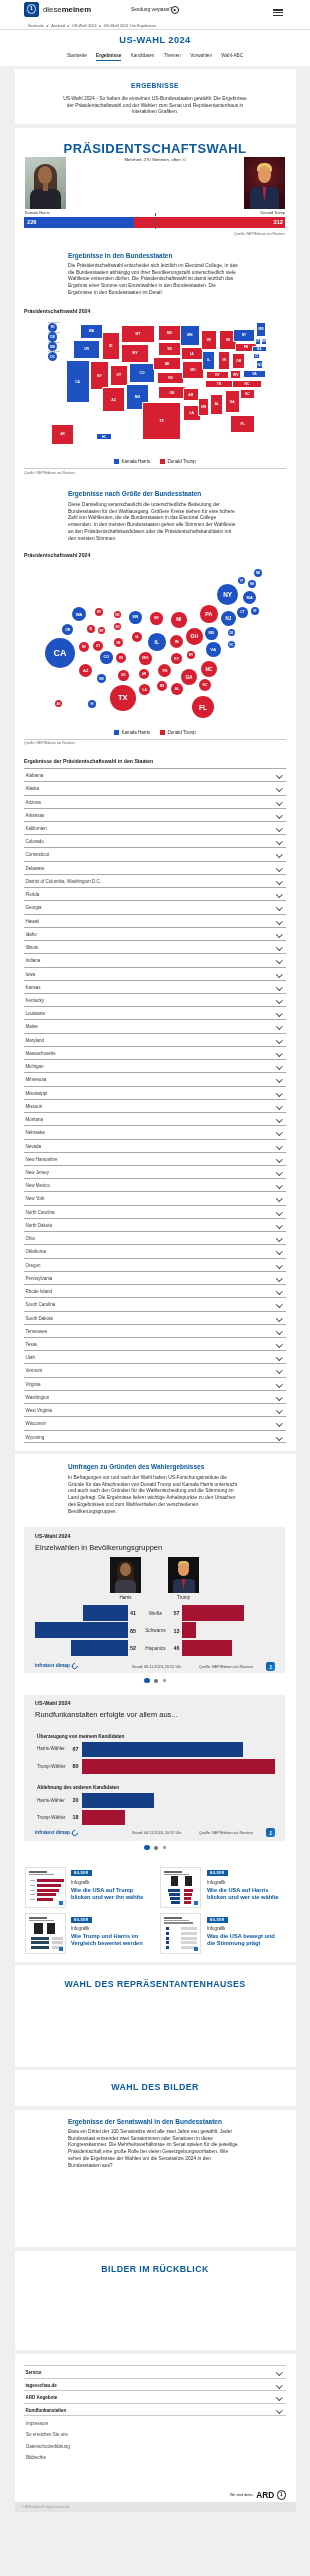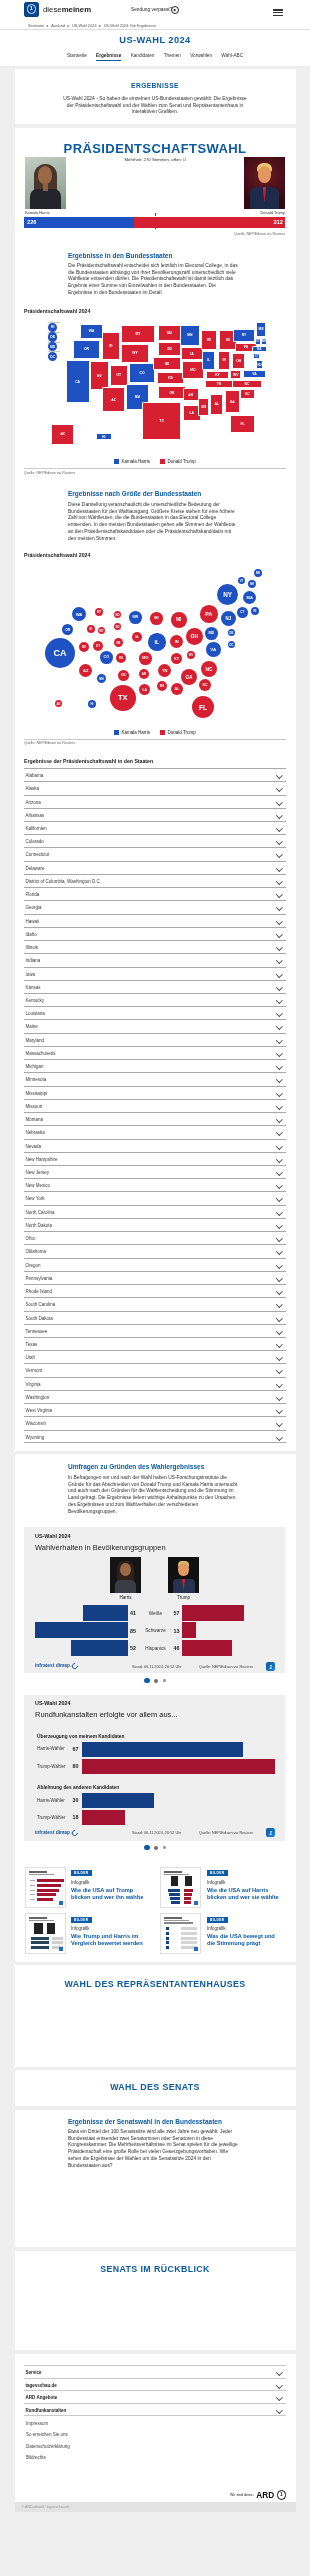--- a/index.html
+++ b/index.html
@@ -454,21 +454,21 @@
         <div class="chev" style="right: 4.1px; top: 4.1px;"></div>
       </div>
     </div>
 
   <div class="card" style="top:1454px;height:508px;"></div>
   <div class="a h2" style="left:68px;top:1463px;">Umfragen zu Gründen des Wahlergebnisses</div>
   <div class="a body" style="left:68px;top:1475px;width:172px;">In Befragungen vor und nach der Wahl haben US-Forschungsinstitute die Gründe für das Abschneiden von Donald Trump und Kamala Harris untersucht und auch nach den Gründen für die Wahlentscheidung und die Stimmung im Land gefragt. Die Ergebnisse liefern wichtige Anhaltspunkte zu den Ursachen des Ergebnisses und zum Wahlverhalten der verschiedenen Bevölkerungsgruppen.</div>
 
   <div class="graycard" style="top:1527px;height:146px;"></div>
   <div class="a" style="left:35px;top:1533px;font-size:5.4px;font-weight:700;color:#1a1a1a;">US-Wahl 2024</div>
-  <div class="a" style="left:35px;top:1543px;font-size:7.5px;color:#222;">Wahlverhalten in Bevölkerungsgruppen</div>
+  <div class="a" style="left:35px;top:1543px;font-size:7.5px;color:#222;">Einzelwahlen in Bevölkerungsgruppen</div>
   <div class="ph" style="left:110px;top:1557px;width:31px;height:36px;background:#141414;">
     <i style="left:7.2px;top:4.1px;width:16.5px;height:26px;background:#2c2018;border-radius:7.2px 7.2px 3.1px 3.1px;"></i>
     <i style="left:10.3px;top:6.2px;width:10.3px;height:13px;background:#9a6a47;border-radius:50%;"></i>
     <i style="left:5.2px;top:23px;width:20.7px;height:13.4px;background:#3b3b45;border-radius:5.2px 5.2px 0 0;"></i>
   </div>
   <div class="ph" style="left:168px;top:1557px;width:31px;height:36px;background:#101010;">
     <i style="left:9.8px;top:4.1px;width:11.4px;height:6.2px;background:#d9b96a;border-radius:4.1px 4.1px 1px 1px;"></i>
     <i style="left:10.3px;top:6.2px;width:10.3px;height:12.4px;background:#e2995f;border-radius:48%;"></i>
     <i style="left:4.7px;top:22px;width:22px;height:14.5px;background:#26324f;border-radius:4.1px 4.1px 0 0;"></i>
     <i style="left:14px;top:22px;width:3.1px;height:11.4px;background:#c62032;clip-path:polygon(0 0,100% 0,50% 100%);"></i>
@@ -612,28 +612,28 @@
       </div>
       <div class="badge" style="left: 207px; top: 1917px;">BILDER</div>
       <div style="position: absolute; left: 207px; top: 1926px; font-size: 4.5px; color: rgb(51, 51, 51);">Infografik</div>
       <div class="teatitle" style="left: 207px; top: 1933px; width: 73px;">Was die USA bewegt und die Stimmung prägt</div>
     </div>
 
   <div class="card" style="top:1965px;height:102px;"></div>
   <div class="a hblue" style="top:1979px;font-size:8.8px;">WAHL DES REPRÄSENTANTENHAUSES</div>
 
   <div class="card" style="top:2070px;height:36px;"></div>
-  <div class="a hblue" style="top:2082px;font-size:8.8px;">WAHL DES SENATS</div>
+  <div class="a hblue" style="top:2082px;font-size:8.8px;">WAHL DES BILDER</div>
 
   <div class="card" style="top:2110px;height:137px;"></div>
   <div class="a h2" style="left:68px;top:2118px;">Ergebnisse der Senatswahl in den Bundesstaaten</div>
   <div class="a body" style="left:68px;top:2129px;width:172px;">Etwa ein Drittel der 100 Senatssitze wird alle zwei Jahre neu gewählt. Jeder Bundesstaat entsendet zwei Senatorinnen oder Senatoren in diese Kongresskammer. Die Mehrheitsverhältnisse im Senat spielen für die jeweilige Präsidentschaft eine große Rolle bei vielen Gesetzgebungsvorhaben. Wie sehen die Ergebnisse der Wahlen um die Senatssitze 2024 in den Bundesstaaten aus?</div>
 
   <div class="card" style="top:2251px;height:99px;"></div>
-  <div class="a hblue" style="top:2264px;font-size:8.8px;">SENATS IM RÜCKBLICK</div>
+  <div class="a hblue" style="top:2264px;font-size:8.8px;">BILDER IM RÜCKBLICK</div>
 
   <div class="card" style="top:2354px;height:148px;"></div>
   <div id="footacc">
       <div class="frow" style="top: 2365px; height: 12.6px; border-bottom: none;">
         <div style="position: absolute; left: 1.6px; top: 4.1px; font-size: 4.5px; font-weight: 700; color: rgb(34, 34, 34);">Service</div>
         <div class="chev" style="right: 4.1px; top: 3.6px;"></div>
       </div>
       <div class="frow" style="top: 2378px; height: 12.6px; border-bottom: none;">
         <div style="position: absolute; left: 1.6px; top: 4.1px; font-size: 4.5px; font-weight: 700; color: rgb(34, 34, 34);">tagesschau.de</div>
         <div class="chev" style="right: 4.1px; top: 3.6px;"></div>

